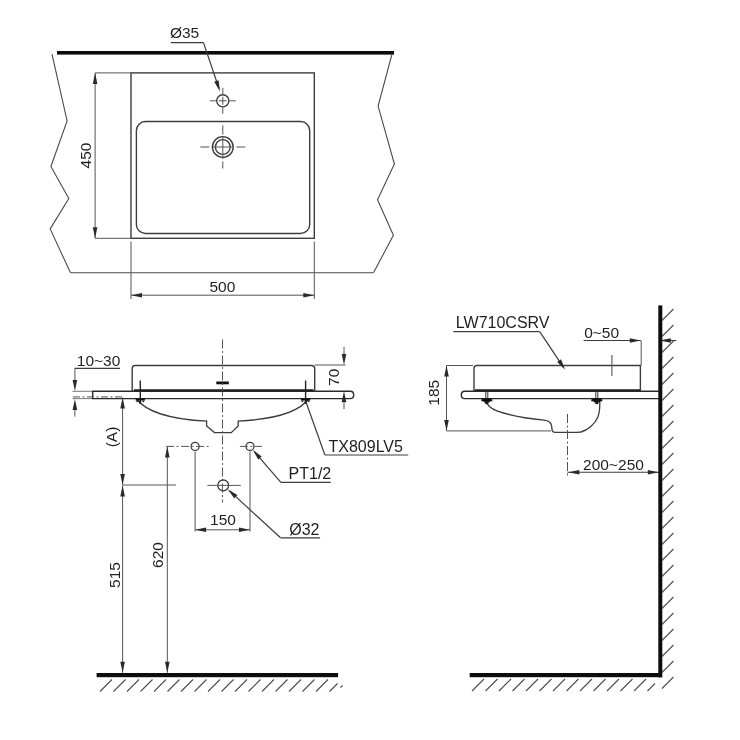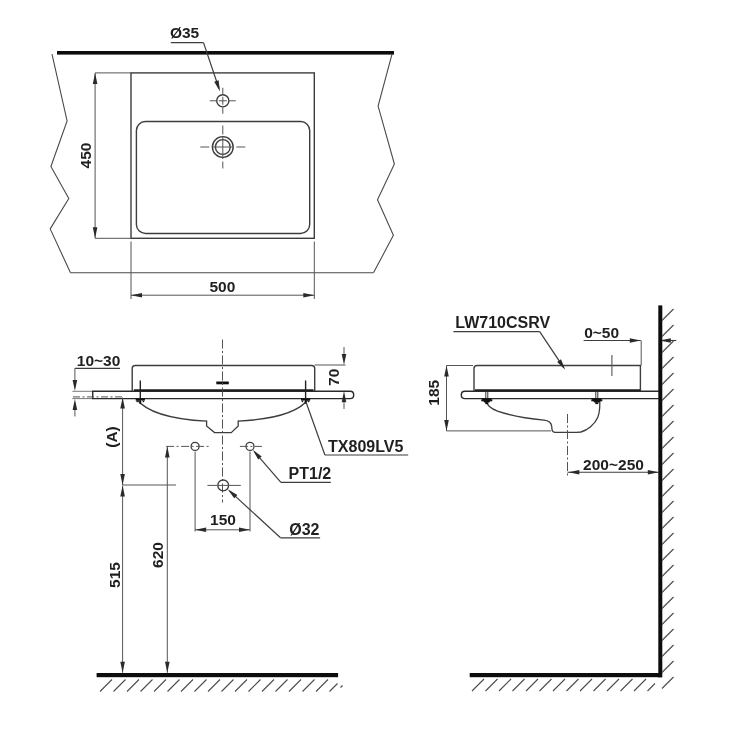--- a/index.html
+++ b/index.html
@@ -1,16 +1,16 @@
 <!DOCTYPE html>
 <html><head>
 <meta charset="utf-8">
 <style>
   html,body{margin:0;padding:0;background:#ffffff;}
-  .wrap{width:740px;height:740px;background:#ffffff;font-weight:bold;}
+  .wrap{width:740px;height:740px;background:#ffffff;}
   text{font-family:"Liberation Sans", sans-serif;fill:#1f1f1f;}
   .dim{font-size:15.5px;}
   .lbl{font-size:16px;}
 </style>
 </head>
 <body>
 <div class="wrap">
 <svg width="740" height="740" viewBox="0 0 740 740">
 <rect x="0" y="0" width="740" height="740" fill="#ffffff"></rect>
 

